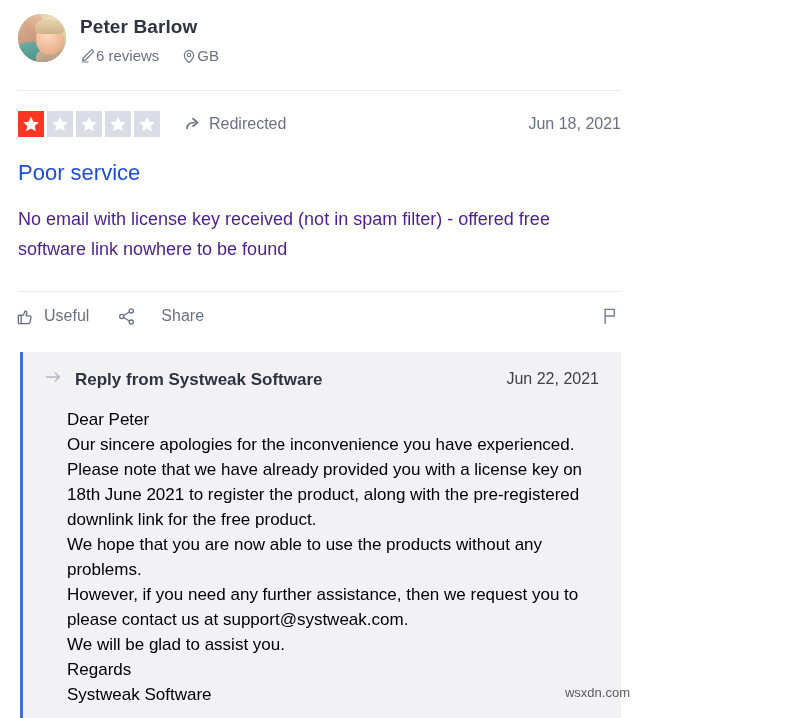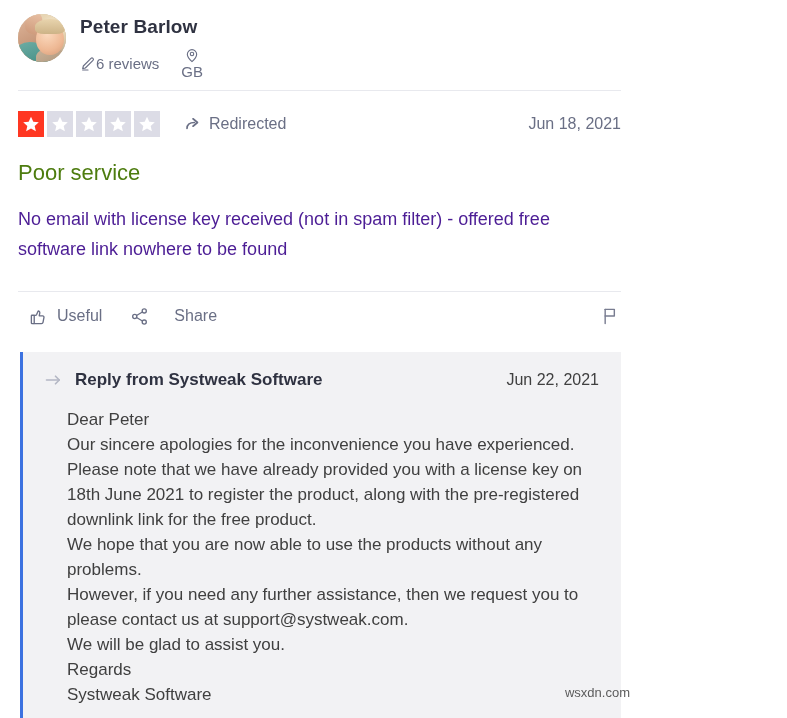--- a/index.html
+++ b/index.html
@@ -108,21 +108,21 @@
     margin-top: 8px;
   }
 
   .meta-item {
     display: flex;
     align-items: center;
     font-size: 15px;
     color: #6a6f85;
     line-height: 18px;
   }
-  .meta-item + .meta-item { margin-left: 22px; flex-direction: column; }
+  .meta-item + .meta-item { margin-left: 22px; }
   .meta-item .mi-label { }
 
   .icon-svg { display: block; }
 
   
   .divider {
     height: 1px;
     background: #e8e9ee;
     margin: 16px 18px 0 18px;
   }
@@ -163,21 +163,21 @@
     margin-left: auto;
     font-size: 16px;
     color: #6a6f85;
   }
 
   
   .review-title {
     padding: 22px 18px 0 18px;
     font-size: 22px;
     font-weight: normal;
-    color: #4d7c0f;
+    color: #1d4ed8;
     line-height: 28px;
   }
 
   .review-body {
     padding: 17px 18px 0 18px;
     font-size: 18px;
     color: #4c1d95;
     line-height: 30px;
     max-width: 780px;
   }
@@ -185,21 +185,21 @@
   
   .action-divider {
     height: 1px;
     background: #e8e9ee;
     margin: 27px 18px 0 18px;
   }
 
   .action-bar {
     display: flex;
     align-items: center;
-    padding: 14px 18px 0 29px;
+    padding: 14px 18px 0 16px;
   }
 
   .action-btn {
     display: flex;
     align-items: center;
     font-size: 16px;
     color: #6a6f85;
     cursor: pointer;
     background: none;
     border: none;
@@ -223,42 +223,42 @@
   .reply-box {
     margin: 26px 18px 0 20px;
     background: #f2f2f4;
     border-left: 3px solid #3c72e0;
     padding: 18px 22px 24px 22px;
     min-height: 368px;
   }
 
   .reply-head {
     display: flex;
-    align-items: center;
+    align-items: flex-start;
   }
 
   .reply-arrow { margin-right: 12px; display: flex; }
 
   .reply-from {
     font-size: 17px;
     font-weight: bold;
     color: #2f3241;
   }
 
   .reply-date {
     margin-left: auto;
     font-size: 16px;
     color: #404040;
   }
 
   .reply-body {
     margin-top: 17px;
     padding-left: 22px;
     font-size: 17px;
-    color: #404040;
+    color: #000000;
     line-height: 25px;
     white-space: pre-wrap;
   }
 
   
   .watermark {
     position: absolute;
     right: 9px;
     bottom: 18px;
     font-size: 13px;

